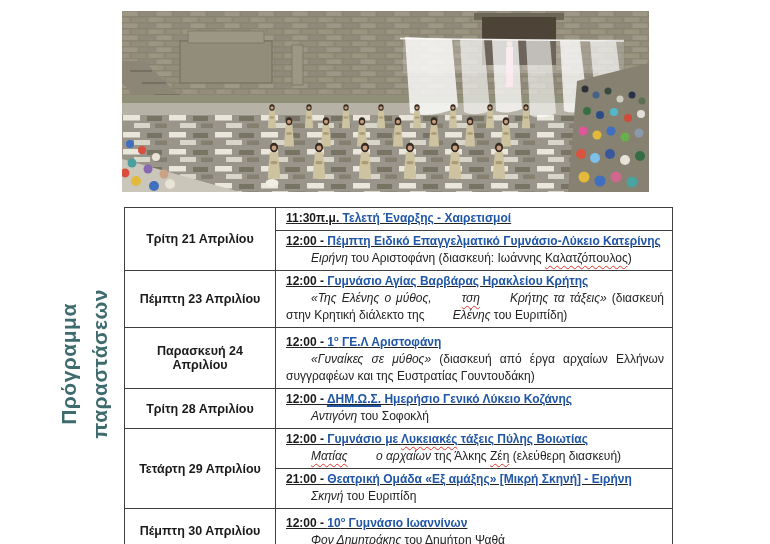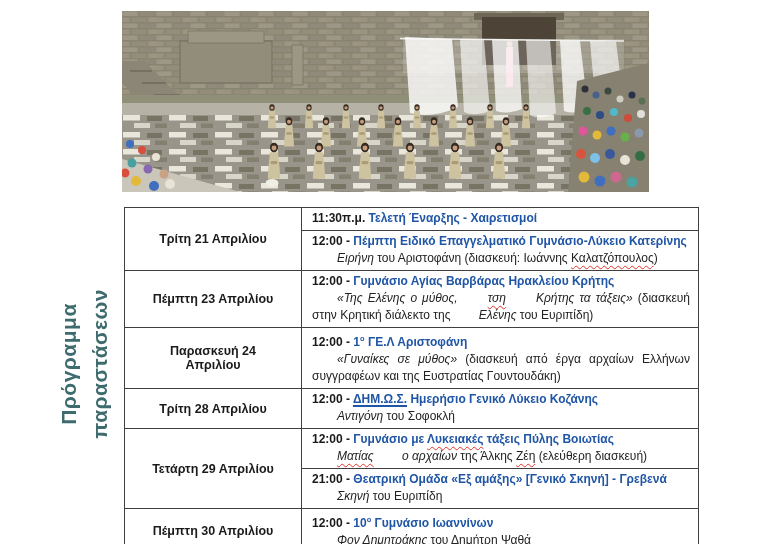--- a/index.html
+++ b/index.html
@@ -26,27 +26,27 @@
   .schedule{
     position:absolute;left:124px;top:207px;width:526px;
     border-collapse:collapse;table-layout:fixed;
   }
   .schedule td{
     border:1.5px solid var(--border,#3f3f3f);
     overflow:hidden;
   }
   td.date{
     width:142px;text-align:center;vertical-align:middle;
-    font-weight:bold;font-size:12.5px;padding:2px 17px;color:#1a1a1a;
+    font-weight:bold;font-size:12.5px;padding:2px 4px;color:#1a1a1a;
   }
   td.event{
     width:384px;vertical-align:middle;padding:2px 2px 3px 10px;
   }
   .para{font-size:12px;line-height:17px;color:#222;}
-  .para.head{white-space:nowrap;}
+  .para.head{white-space:nowrap;text-decoration:underline;}
   .para.just{text-align:justify;padding-right:6px;}
   
   .time{font-weight:bold;color:#1a1a1a;}
   .title{font-weight:bold;color:var(--accent,#2056a6);}
   .italic{font-style:italic;margin-left:25px;}
   .plain{}
   .sup{font-size:0.62em;vertical-align:super;}
   .und{text-decoration-line:underline;text-decoration-style:solid;
        text-decoration-thickness:1.5px;text-underline-offset:2px;}
   .squiggle{
@@ -237,21 +237,21 @@
 
     <tr>
       <td class="date" rowspan="2">Τετάρτη 29 Απριλίου</td>
       <td class="event">
         <div class="para head"><span class="time">12:00 - </span><span class="title">Γυμνάσιο με </span><span class="title squiggle">Λυκειακές</span><span class="title"> τάξεις Πύλης Βοιωτίας</span></div>
         <div class="para"><span class="italic squiggle">Ματίας</span><span class="italic"> ο αρχαίων</span><span class="plain"> της Άλκης </span><span class="plain squiggle">Ζέη</span><span class="plain"> (ελεύθερη διασκευή)</span></div>
       </td>
     </tr>
     <tr>
       <td class="event">
-        <div class="para head"><span class="time">21:00 - </span><span class="title">Θεατρική Ομάδα «Εξ αμάξης» [Γενικό Σκηνή] - Γρεβενά</span></div>
+        <div class="para head"><span class="time">21:00 - </span><span class="title">Θεατρική Ομάδα «Εξ αμάξης» [Μικρή Σκηνή] - Ειρήνη</span></div>
         <div class="para"><span class="italic">Σκηνή</span><span class="plain"> του Ευριπίδη</span></div>
       </td>
     </tr>
 
     <tr>
       <td class="date">Πέμπτη 30 Απριλίου</td>
       <td class="event">
         <div class="para head"><span class="time">12:00 - </span><span class="title">10</span><span class="title sup">ο</span><span class="title"> Γυμνάσιο Ιωαννίνων</span></div>
         <div class="para"><span class="italic">Φον Δημητράκης</span><span class="plain"> του Δημήτρη Ψαθά</span></div>
       </td>

